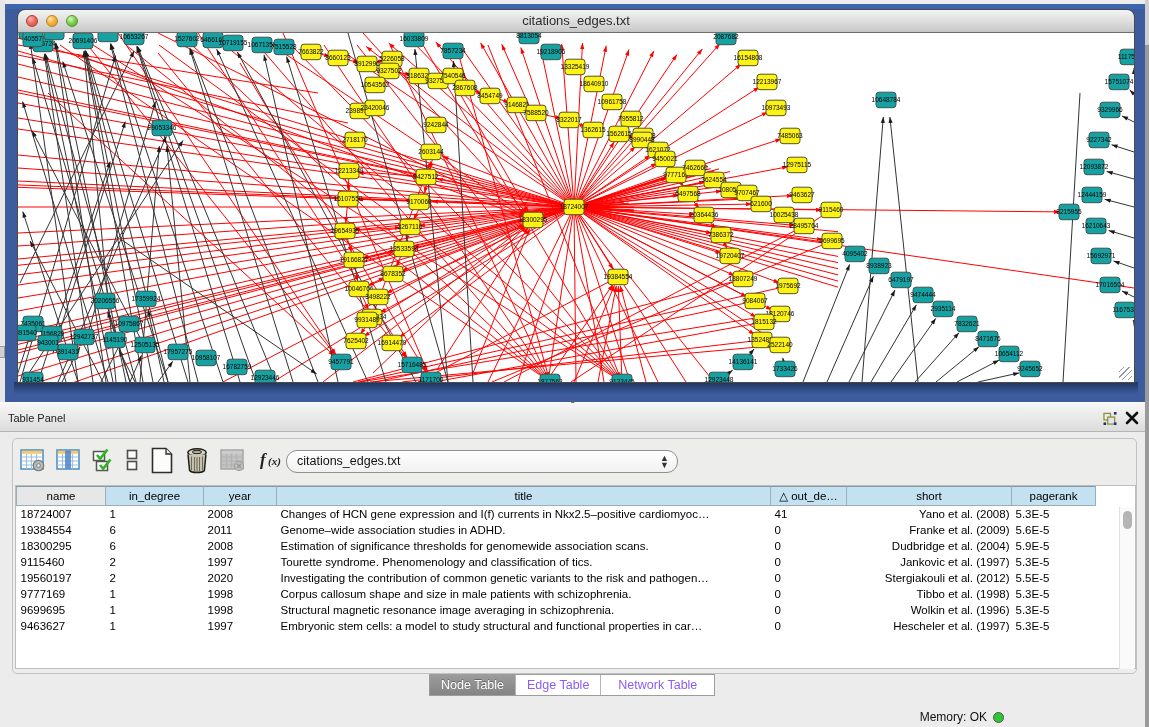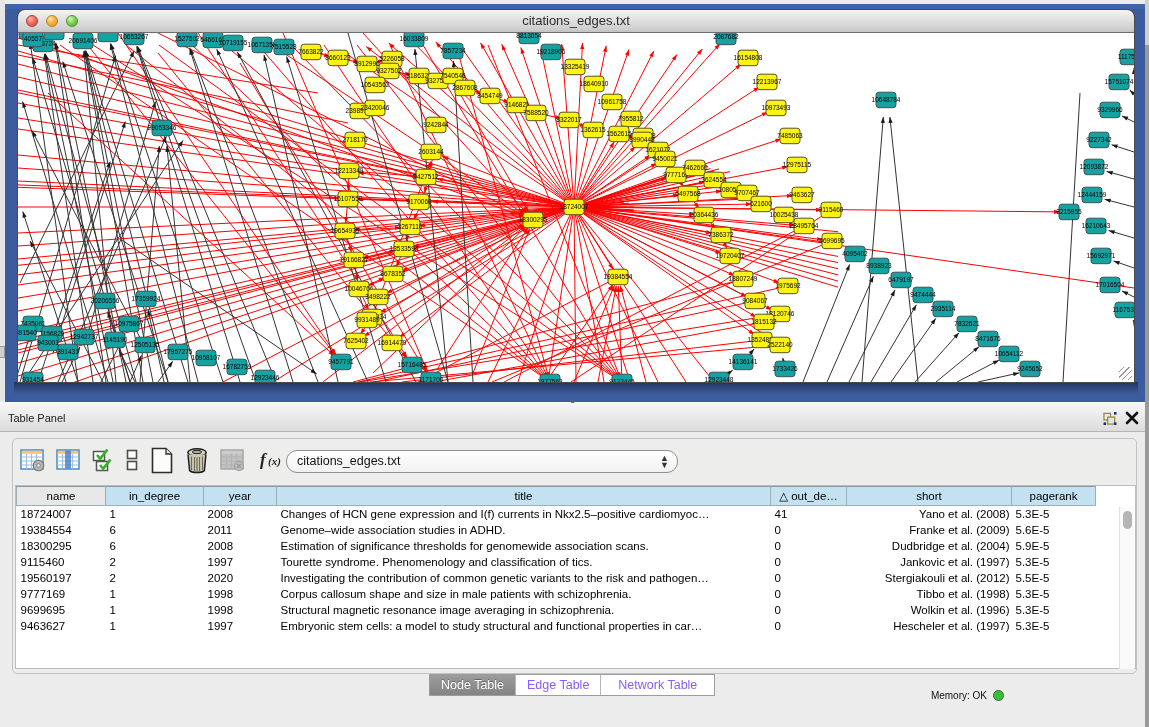--- a/index.html
+++ b/index.html
@@ -39,21 +39,21 @@
 td.c0{padding-left:6px}
 td.c5{text-align:right}
 th.hgray{background:#e7e7e7 !important;border-right:1px solid #9daeb9}
 .vsb{position:absolute;right:1px;top:21px;width:15px;height:162px;background:#fafafa;border-left:1px solid #e0e0e0}
 .vsb .th{position:absolute;left:3px;top:4px;width:9px;height:18px;border-radius:5px;background:#b5b5b5}
 .tabs{position:absolute;left:429px;top:272px;height:22px;display:flex;border:1px solid #9d9d9d;border-radius:0;overflow:hidden;font-size:12.5px;line-height:20px;background:#fff}
 .tabs .seg{padding:0 11px;border-right:1px solid #b5b5b5;color:#8b5cf6}
 .tabs .seg.s3{padding:0 17px}
 .tabs .seg.sel{background:linear-gradient(#9c9c9c,#848484);color:#fff;text-shadow:0 -1px 0 #666}
 .tabs .seg:last-child{border-right:none}
-.mem{position:absolute;right:16px;top:288px;font-size:10px;color:#111}
+.mem{position:absolute;right:16px;top:308px;font-size:12px;color:#111}
 .mem .dot{display:inline-block;width:11px;height:11px;border-radius:50%;background:#2ec72e;border:1px solid #555;vertical-align:-2px;margin-left:6px}
 .ticon{margin-right:10px}
 </style></head><body>
 <div class="desktop"></div>
 <div class="shadow"></div>
 <div class="win">
   <div class="titlebar"><span class="tl r"></span><span class="tl y"></span><span class="tl g"></span>citations_edges.txt</div>
   <div class="canvas">
       <svg width="1116" height="349" viewBox="0 0 1116 349" style="display:block">
         <line x1="0.0" y1="5.0" x2="820.0" y2="254.2" class="r"></line>

